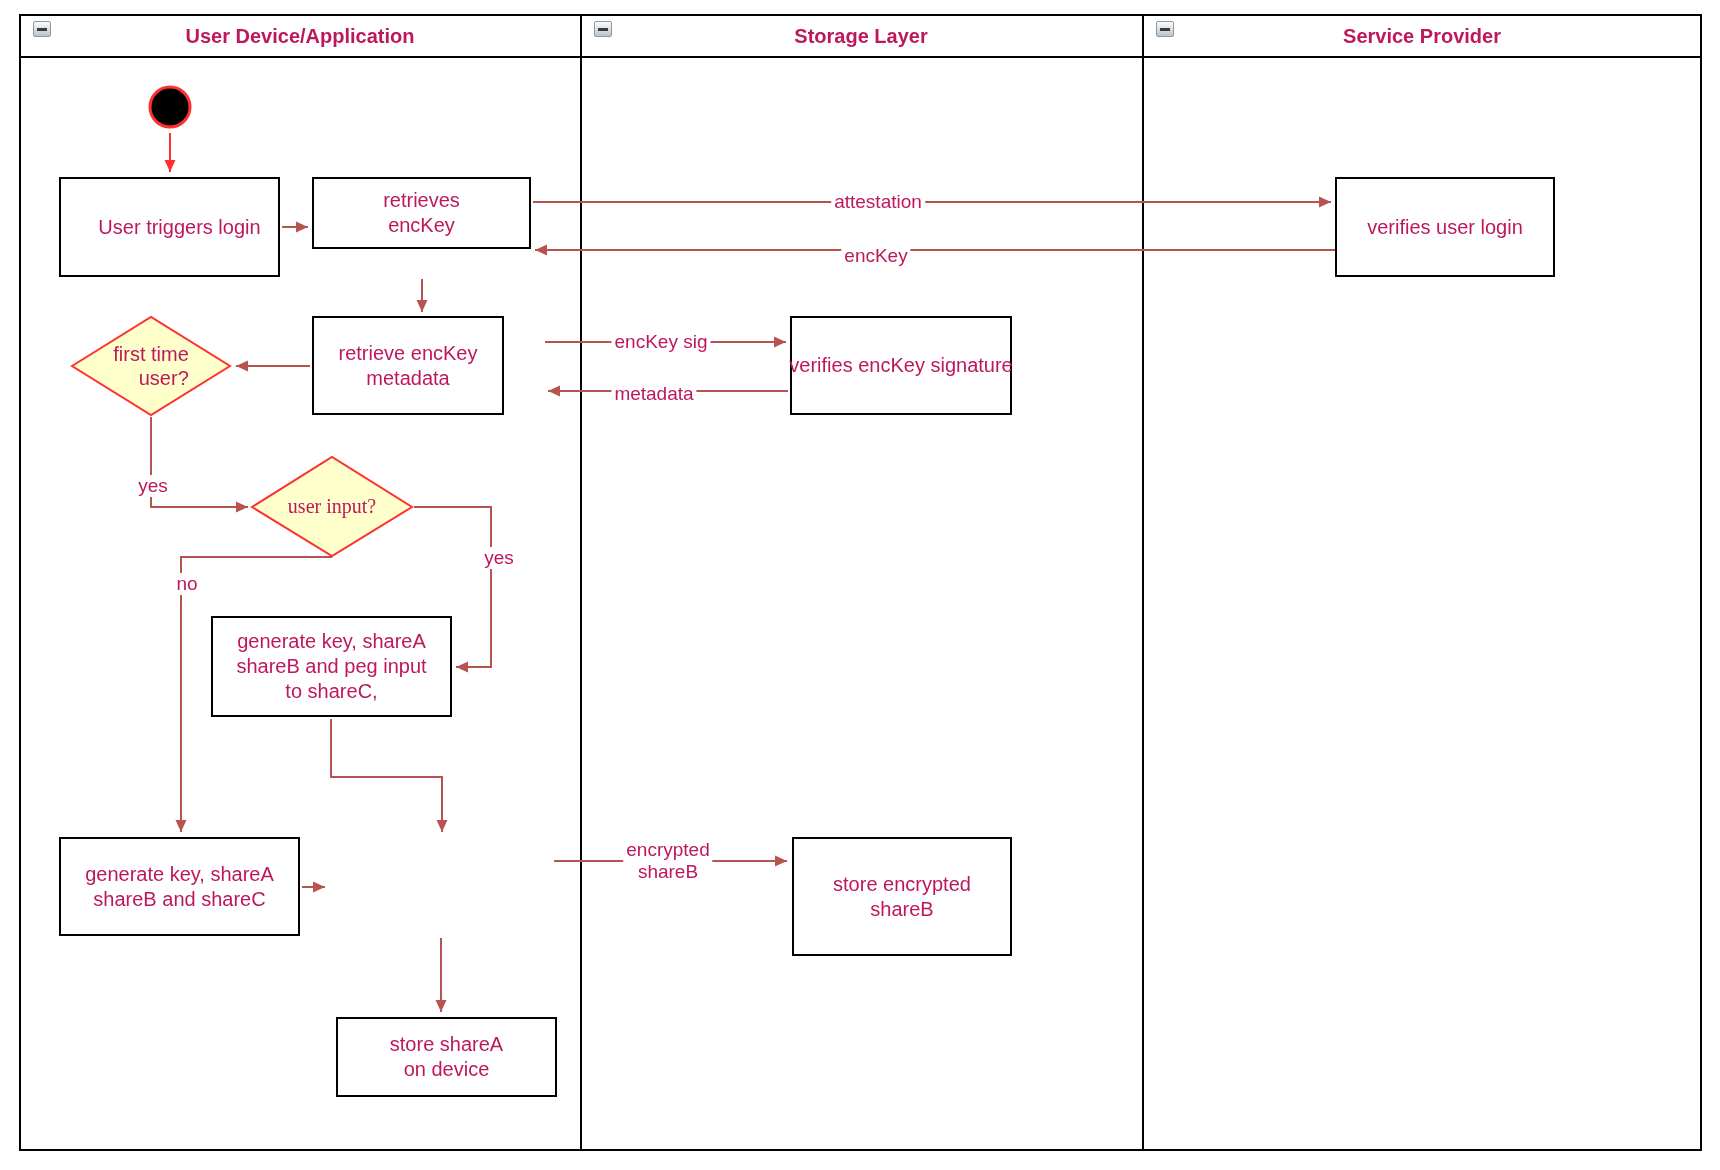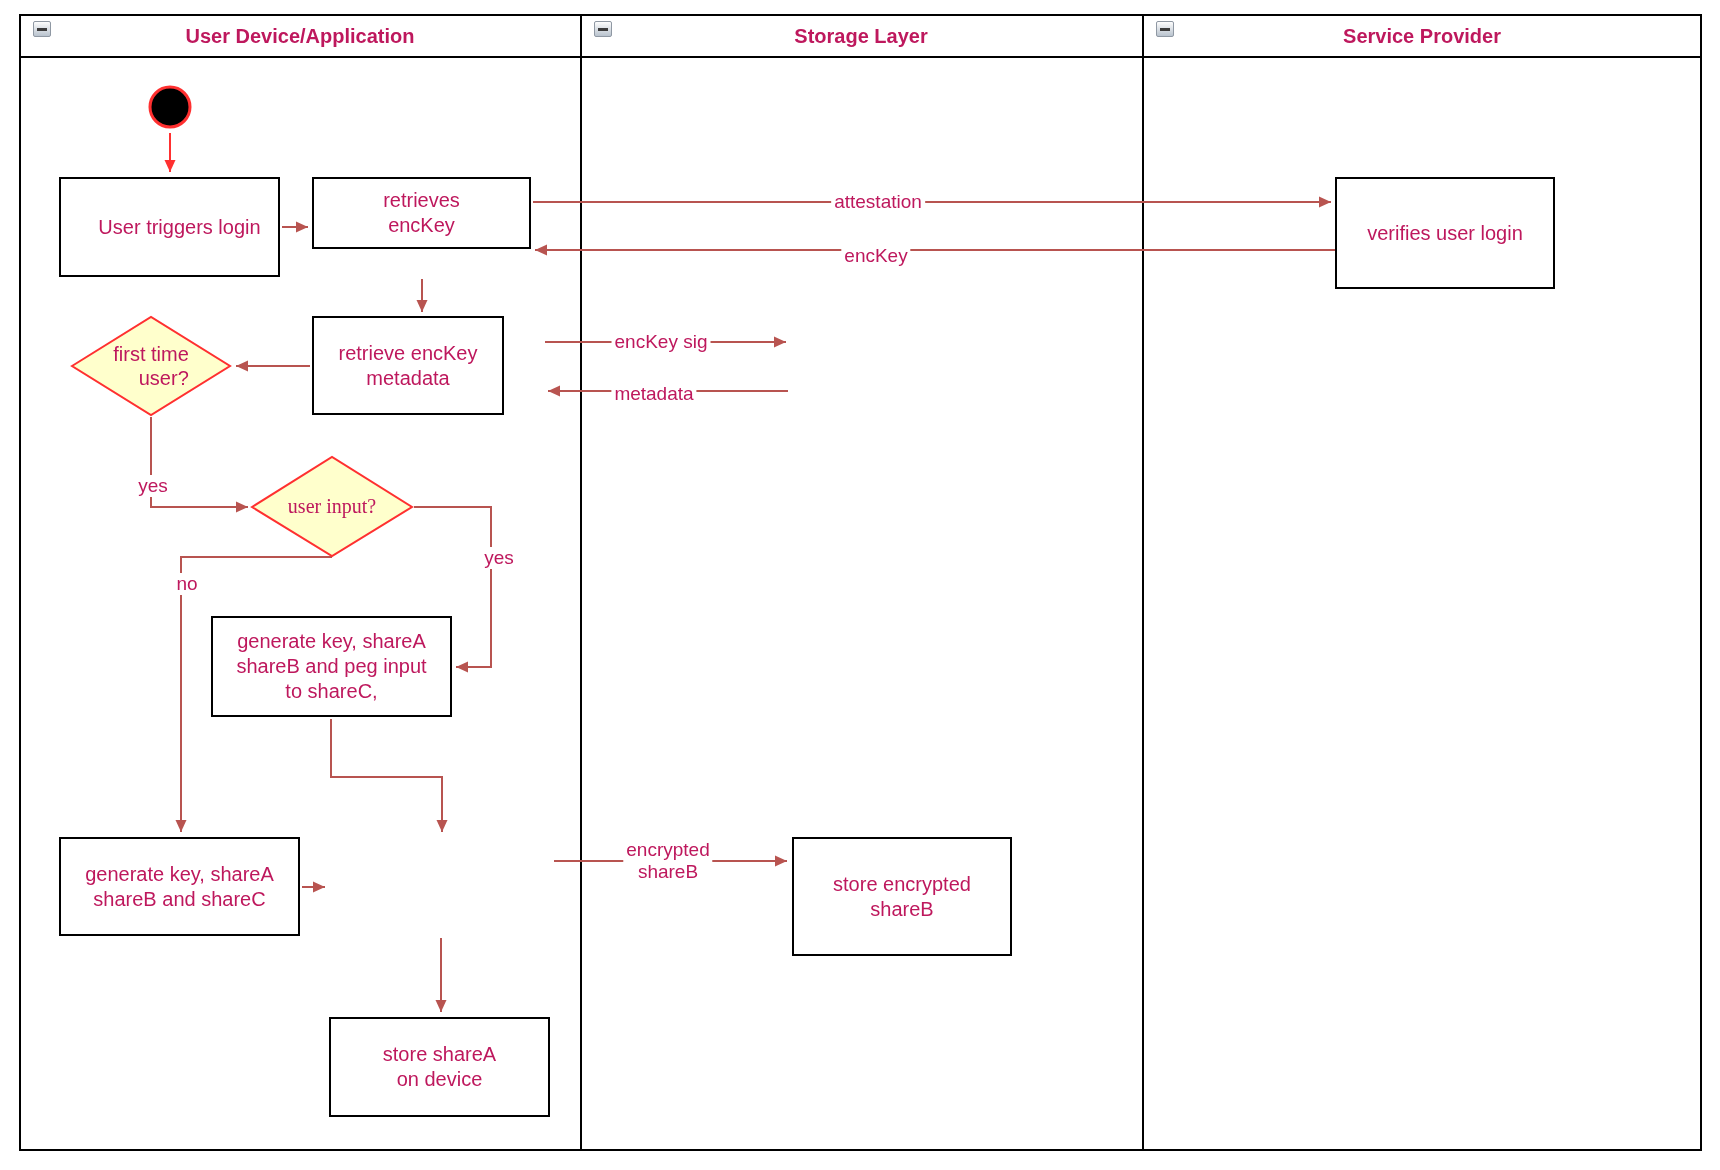--- a/index.html
+++ b/index.html
@@ -94,41 +94,44 @@
     <polygon class="diamond" points="252,507 332,457 412,507 332,556"></polygon>
   </svg>
 
   <div class="node" style="left:59px;top:177px;width:221px;height:100px;padding-left:20px;">
       <span class="lbl">User triggers login</span>
     </div>
   <div class="node" style="left:312px;top:177px;width:219px;height:72px;">
       <span class="lbl">retrieves
 encKey</span>
     </div>
-  <div class="node" style="left:1335px;top:177px;width:220px;height:112px;">
+  <div class="node" style="left:1335px;top:177px;width:220px;height:100px;">
       <span class="lbl">verifies user login</span>
     </div>
   <div class="node" style="left:312px;top:316px;width:192px;height:99px;">
       <span class="lbl">retrieve encKey
 metadata</span>
+    </div>
+  <div class="node" style="left:790px;top:316px;width:222px;height:99px;">
+      <span class="lbl">verifies encKey signature</span>
     </div>
   <div class="node" style="left:211px;top:616px;width:241px;height:101px;">
       <span class="lbl">generate key, shareA
 shareB and peg input
 to shareC,</span>
     </div>
   <div class="node" style="left:59px;top:837px;width:241px;height:99px;">
       <span class="lbl">generate key, shareA
 shareB and shareC</span>
     </div>
   <div class="node" style="left:792px;top:837px;width:220px;height:119px;">
       <span class="lbl">store encrypted
 shareB</span>
     </div>
-  <div class="node" style="left:329px;top:1017px;width:221px;height:100px;">
+  <div class="node" style="left:336px;top:1017px;width:221px;height:80px;">
       <span class="lbl">store shareA
 on device</span>
     </div>
 
   <div class="dlabel" style="left:151px;top:366px;">first time
 user?</div>
   <div class="dlabel" style="left:332px;top:506px;font-family:Liberation Serif, serif;">user input?</div>
 
   <div class="elabel" style="left:878px;top:202px;">attestation</div>
   <div class="elabel" style="left:876px;top:256px;">encKey</div>

